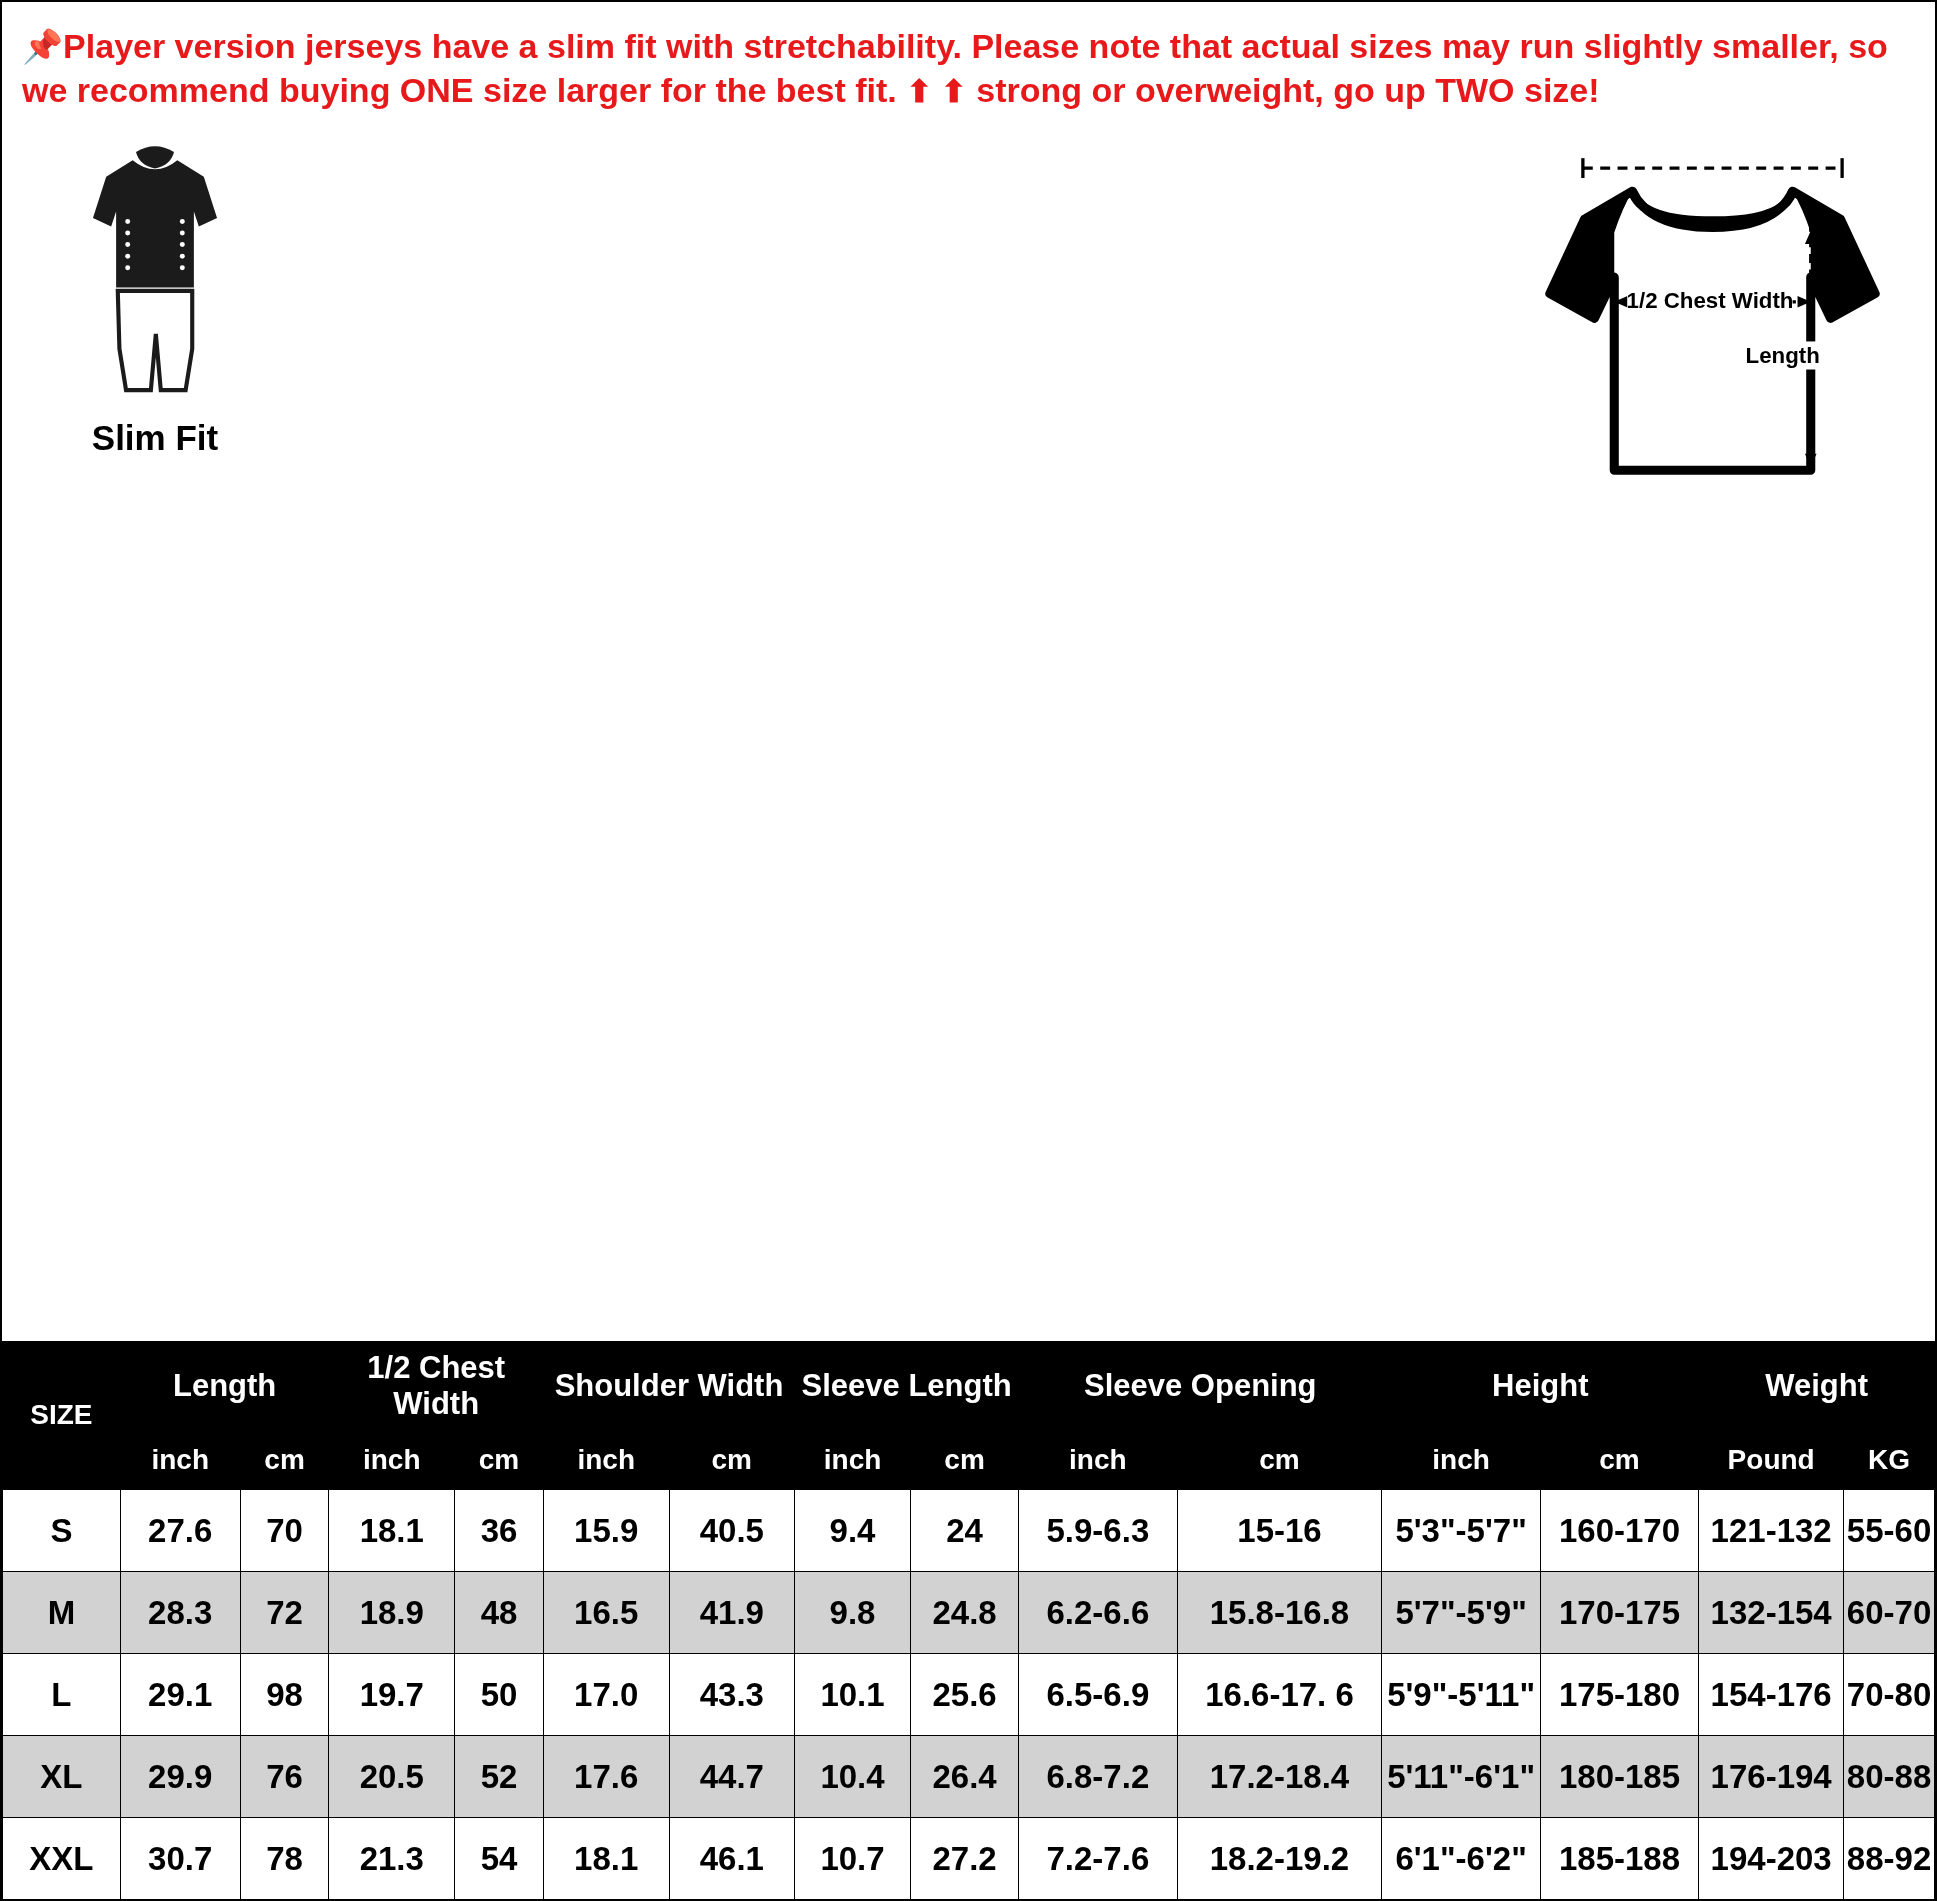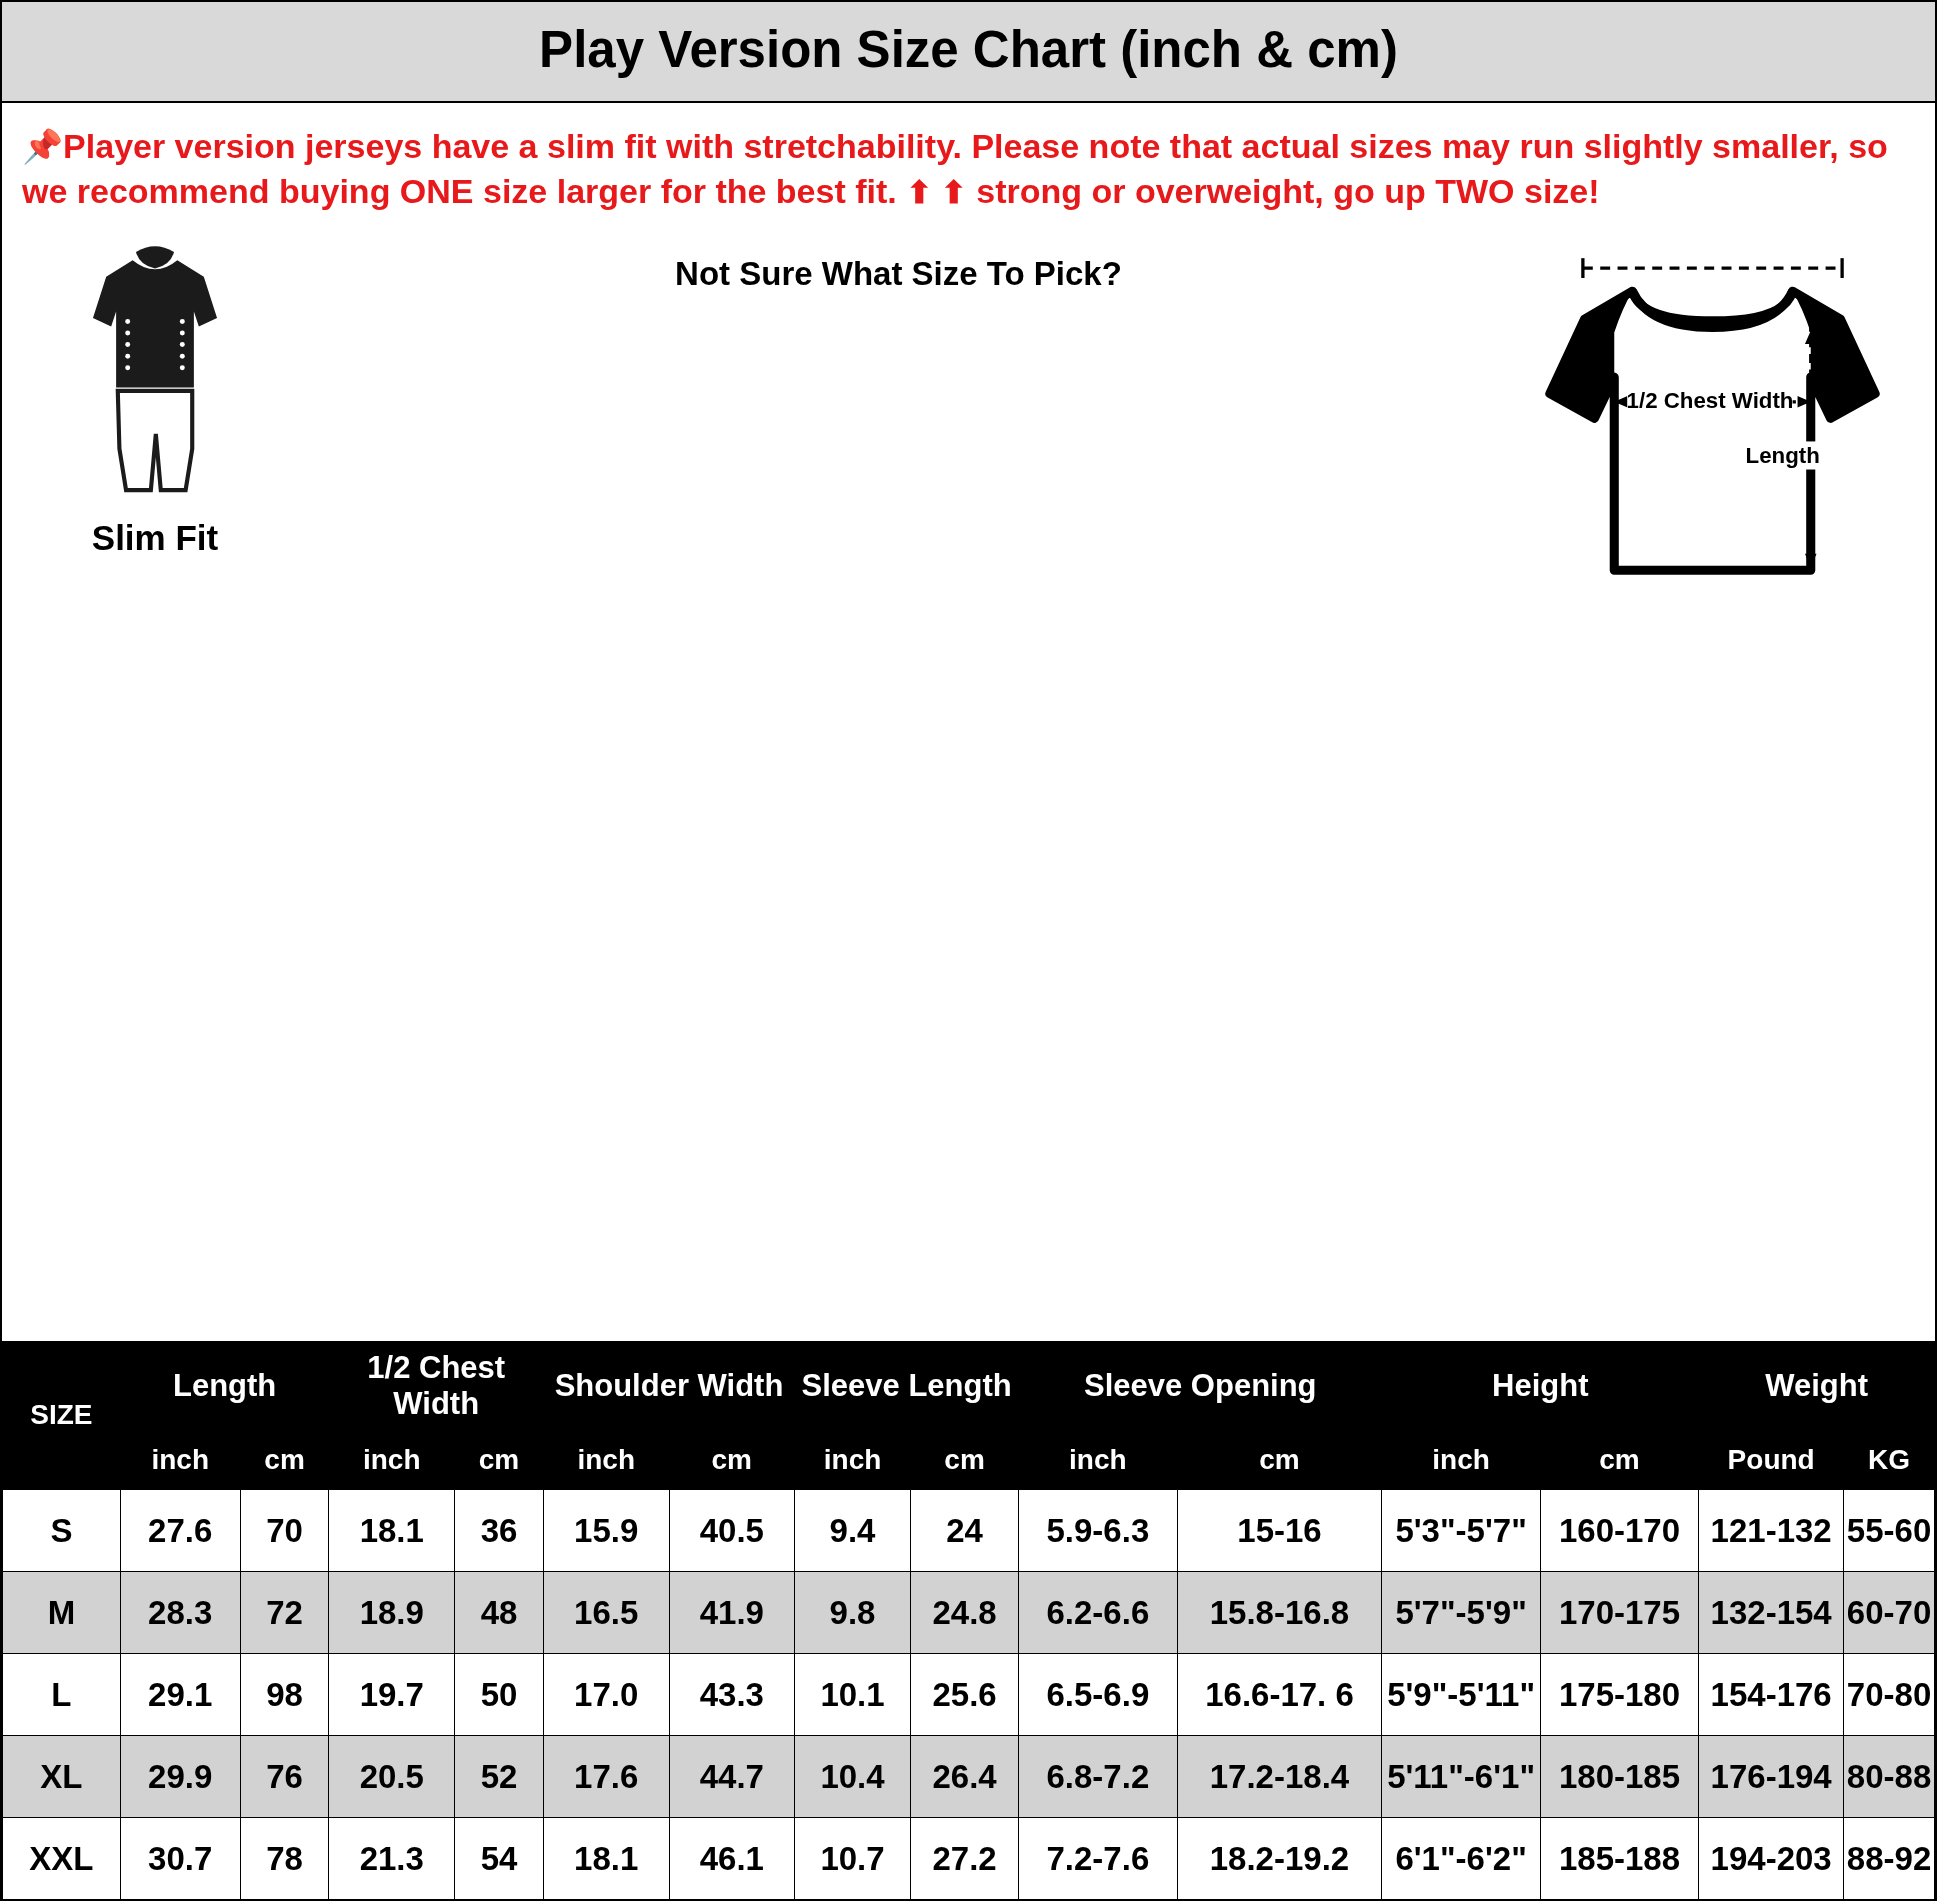--- a/index.html
+++ b/index.html
@@ -136,23 +136,20 @@
   }
   .spacer {
     flex: 1 1 auto;
   }
 </style>
 </head>
 <body>
 
 <div class="sheet">
 
-  <div class="title-bar">
-    <h1>Play Version Size Chart (inch &amp; cm)</h1>
-  </div>
 
   <div class="notice">
     <span class="pin">📌</span><span>Player version jerseys have a slim fit with stretchability. Please note that actual sizes may run slightly smaller, so we recommend buying ONE size larger for the best fit.</span>
     <span class="arrow-up">⬆ ⬆</span>
     <span>strong or overweight, go up TWO size!</span>
   </div>
 
   <div class="info-row">
 
     <div class="left-col">
@@ -176,21 +173,20 @@
               <circle cx="138" cy="124" r="3"></circle>
               <circle cx="138" cy="138" r="3"></circle>
               <circle cx="138" cy="152" r="3"></circle>
           </g>
         </svg>
       </span>
       <div class="slim-fit-label">Slim Fit</div>
     </div>
 
     <div class="center-col">
-      <p class="q">Not Sure What Size To Pick?</p>
     </div>
 
     <div class="right-col">
       <span>
         <svg width="355" height="355" viewBox="0 0 430 430" xmlns="http://www.w3.org/2000/svg">
 
           <line x1="58" y1="34" x2="372" y2="34" stroke="#000" stroke-width="4" stroke-dasharray="12 9"></line>
           <line x1="58" y1="22" x2="58" y2="46" stroke="#000" stroke-width="4"></line>
           <line x1="372" y1="22" x2="372" y2="46" stroke="#000" stroke-width="4"></line>
 

